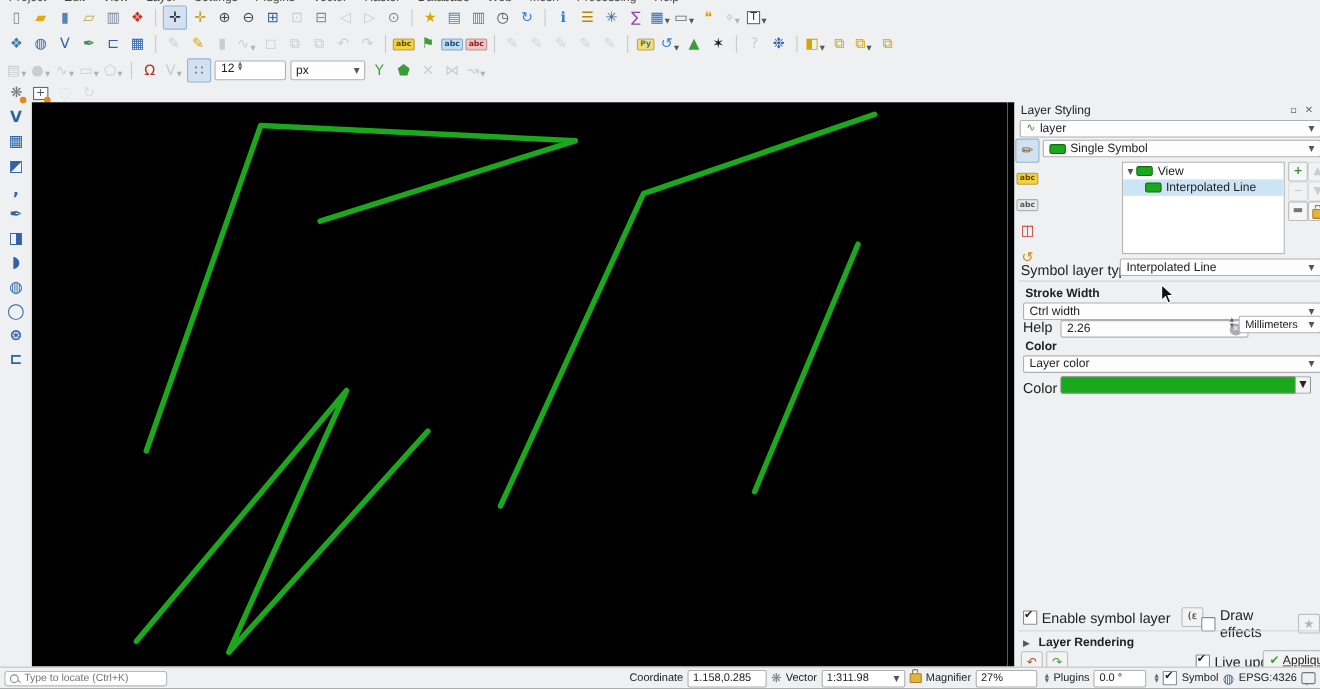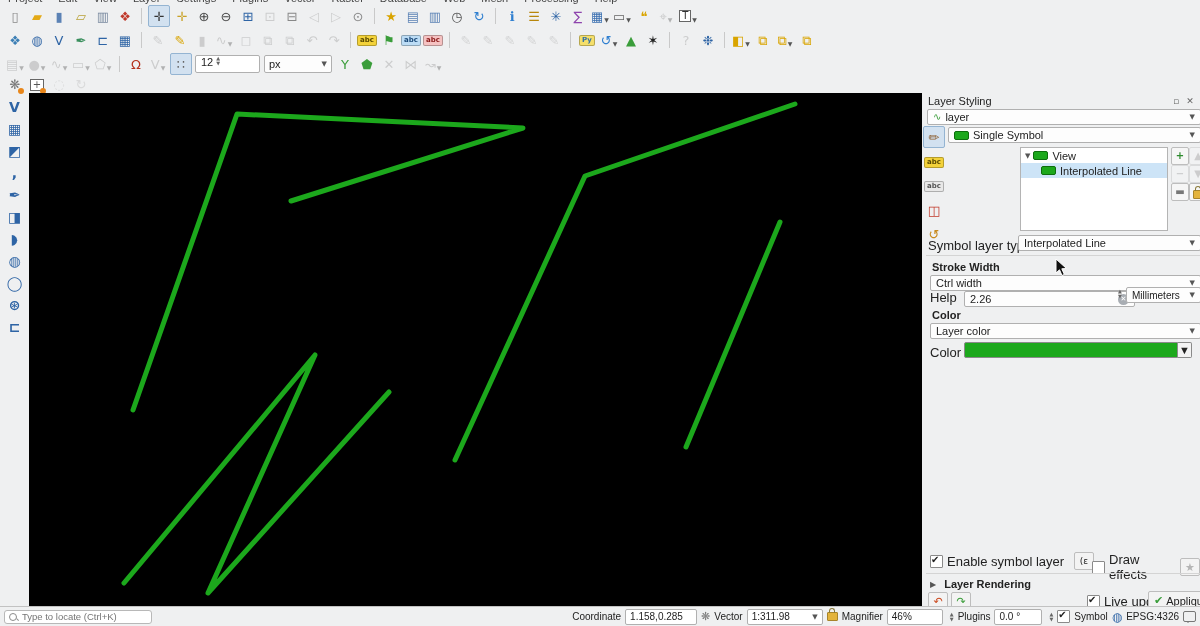--- a/index.html
+++ b/index.html
@@ -608,21 +608,21 @@
 
   <span class="statlbl">Vector</span>
   <span class="sbox" style="width:66px;justify-content:space-between">
     <span>1:311.98</span>
     <span class="ar" style="font-size:7px;color:#555;font-family:'DejaVu Sans',sans-serif">▼</span>
   </span>
   <span class="lockbody" style="margin-top:0"></span>
 
   <span class="statlbl">Magnifier</span>
   <span class="sbox" style="width:46px">
-    <span>46%</span>
+    <span>27%</span>
   </span>
   <span class="spinner">
       <span>▲</span>
       <span>▼</span>
     </span>
 
   <span class="statlbl">Plugins</span>
   <span class="sbox" style="width:38px">
     <span>0.0 °</span>
   </span>

